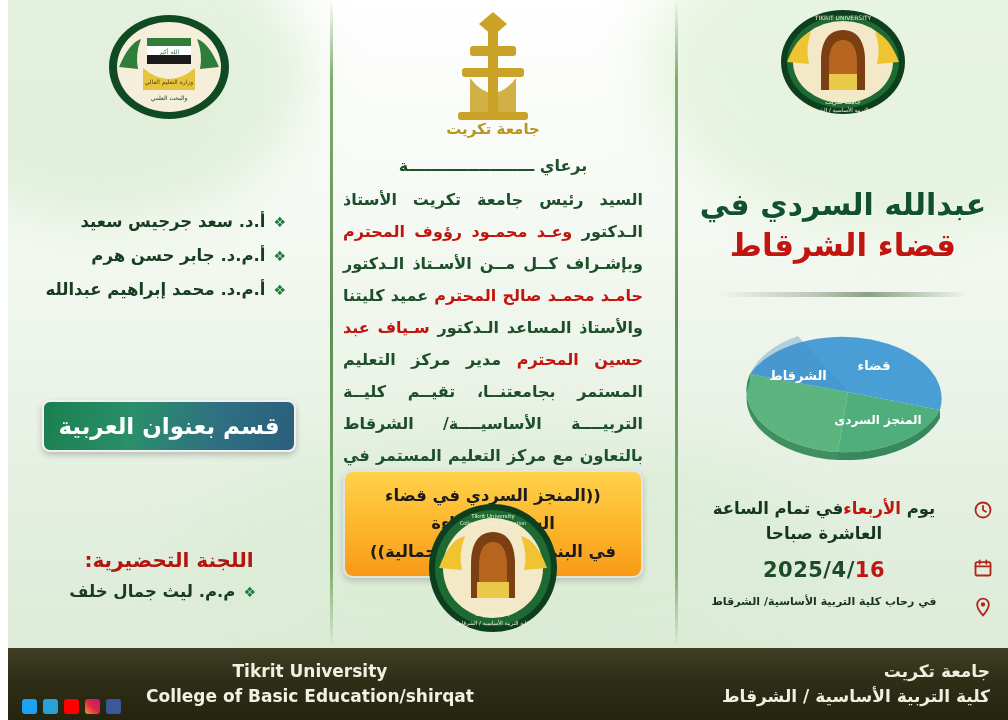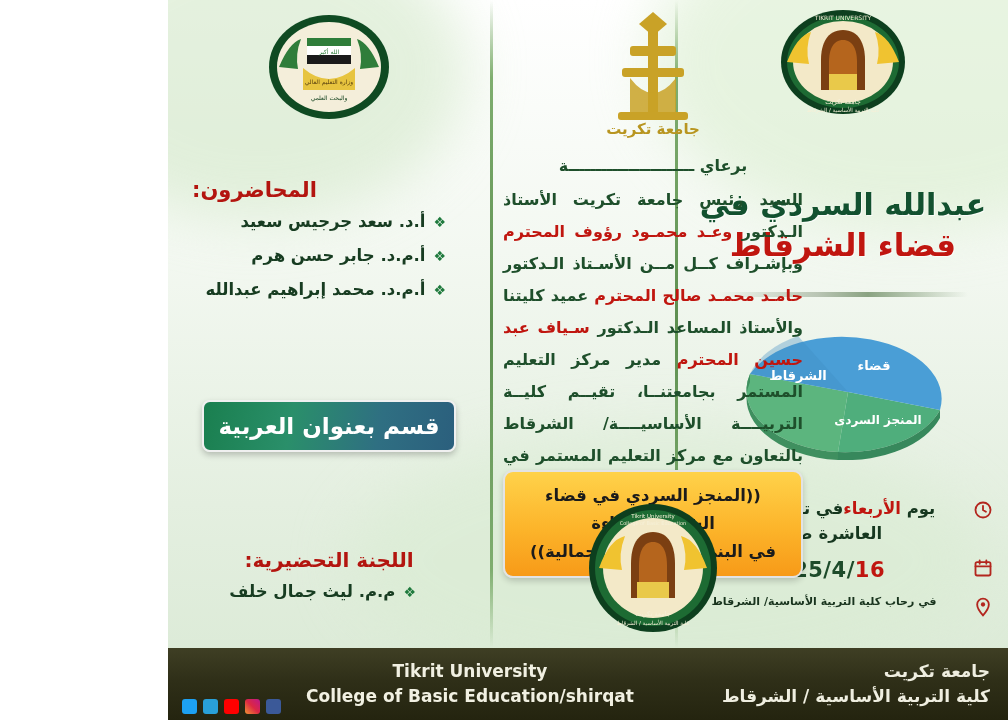--- a/index.html
+++ b/index.html
@@ -5,21 +5,21 @@
   html, body {
     margin: 0;
     padding: 0;
     background: #ffffff;
   }
   body {
     font-family: "DejaVu Sans", "Liberation Sans", sans-serif;
   }
   #poster {
     position: relative;
-    width: 840px;
+    width: 1000px;
     height: 720px;
     overflow: hidden;
     background: linear-gradient(180deg, #ffffff 0%, #f3f8f1 35%, #e4efe0 70%, #d9e9d4 100%);
   }
   
   .blob {
     position: absolute;
     border-radius: 50%;
     filter: blur(28px);
     opacity: .55;
@@ -476,21 +476,20 @@
         <rect x="44" y="43" width="44" height="9" fill="#1a1a1a"></rect>
         <text x="66" y="42" font-size="6" fill="#2f7d3a" text-anchor="middle" font-family="DejaVu Sans">الله أكبر</text>
       </g>
       <path d="M40 56 q26 22 52 0 l0 22 -52 0 z" fill="#e7c43f"></path>
       <text x="66" y="72" font-size="6" fill="#5a4210" text-anchor="middle" font-family="DejaVu Sans">وزارة التعليم العالي</text>
       <text x="66" y="88" font-size="6" fill="#14431f" text-anchor="middle" font-family="DejaVu Sans">والبحث العلمي</text>
       <path d="M16 55 q10 -24 22 -28 q-6 15 -3 30 z" fill="#2f7d3a"></path>
       <path d="M116 55 q-10 -24 -22 -28 q6 15 3 30 z" fill="#2f7d3a"></path>
     </svg>
 
-    <div class="lect-head">المحاضرون:</div>
 
     <ul class="lect-list">
       <li>
         <span class="bullet">❖</span>
         <span>أ.د. سعد جرجيس سعيد</span>
       </li>
       <li>
         <span class="bullet">❖</span>
         <span>أ.م.د. جابر حسن هرم</span>
       </li>

